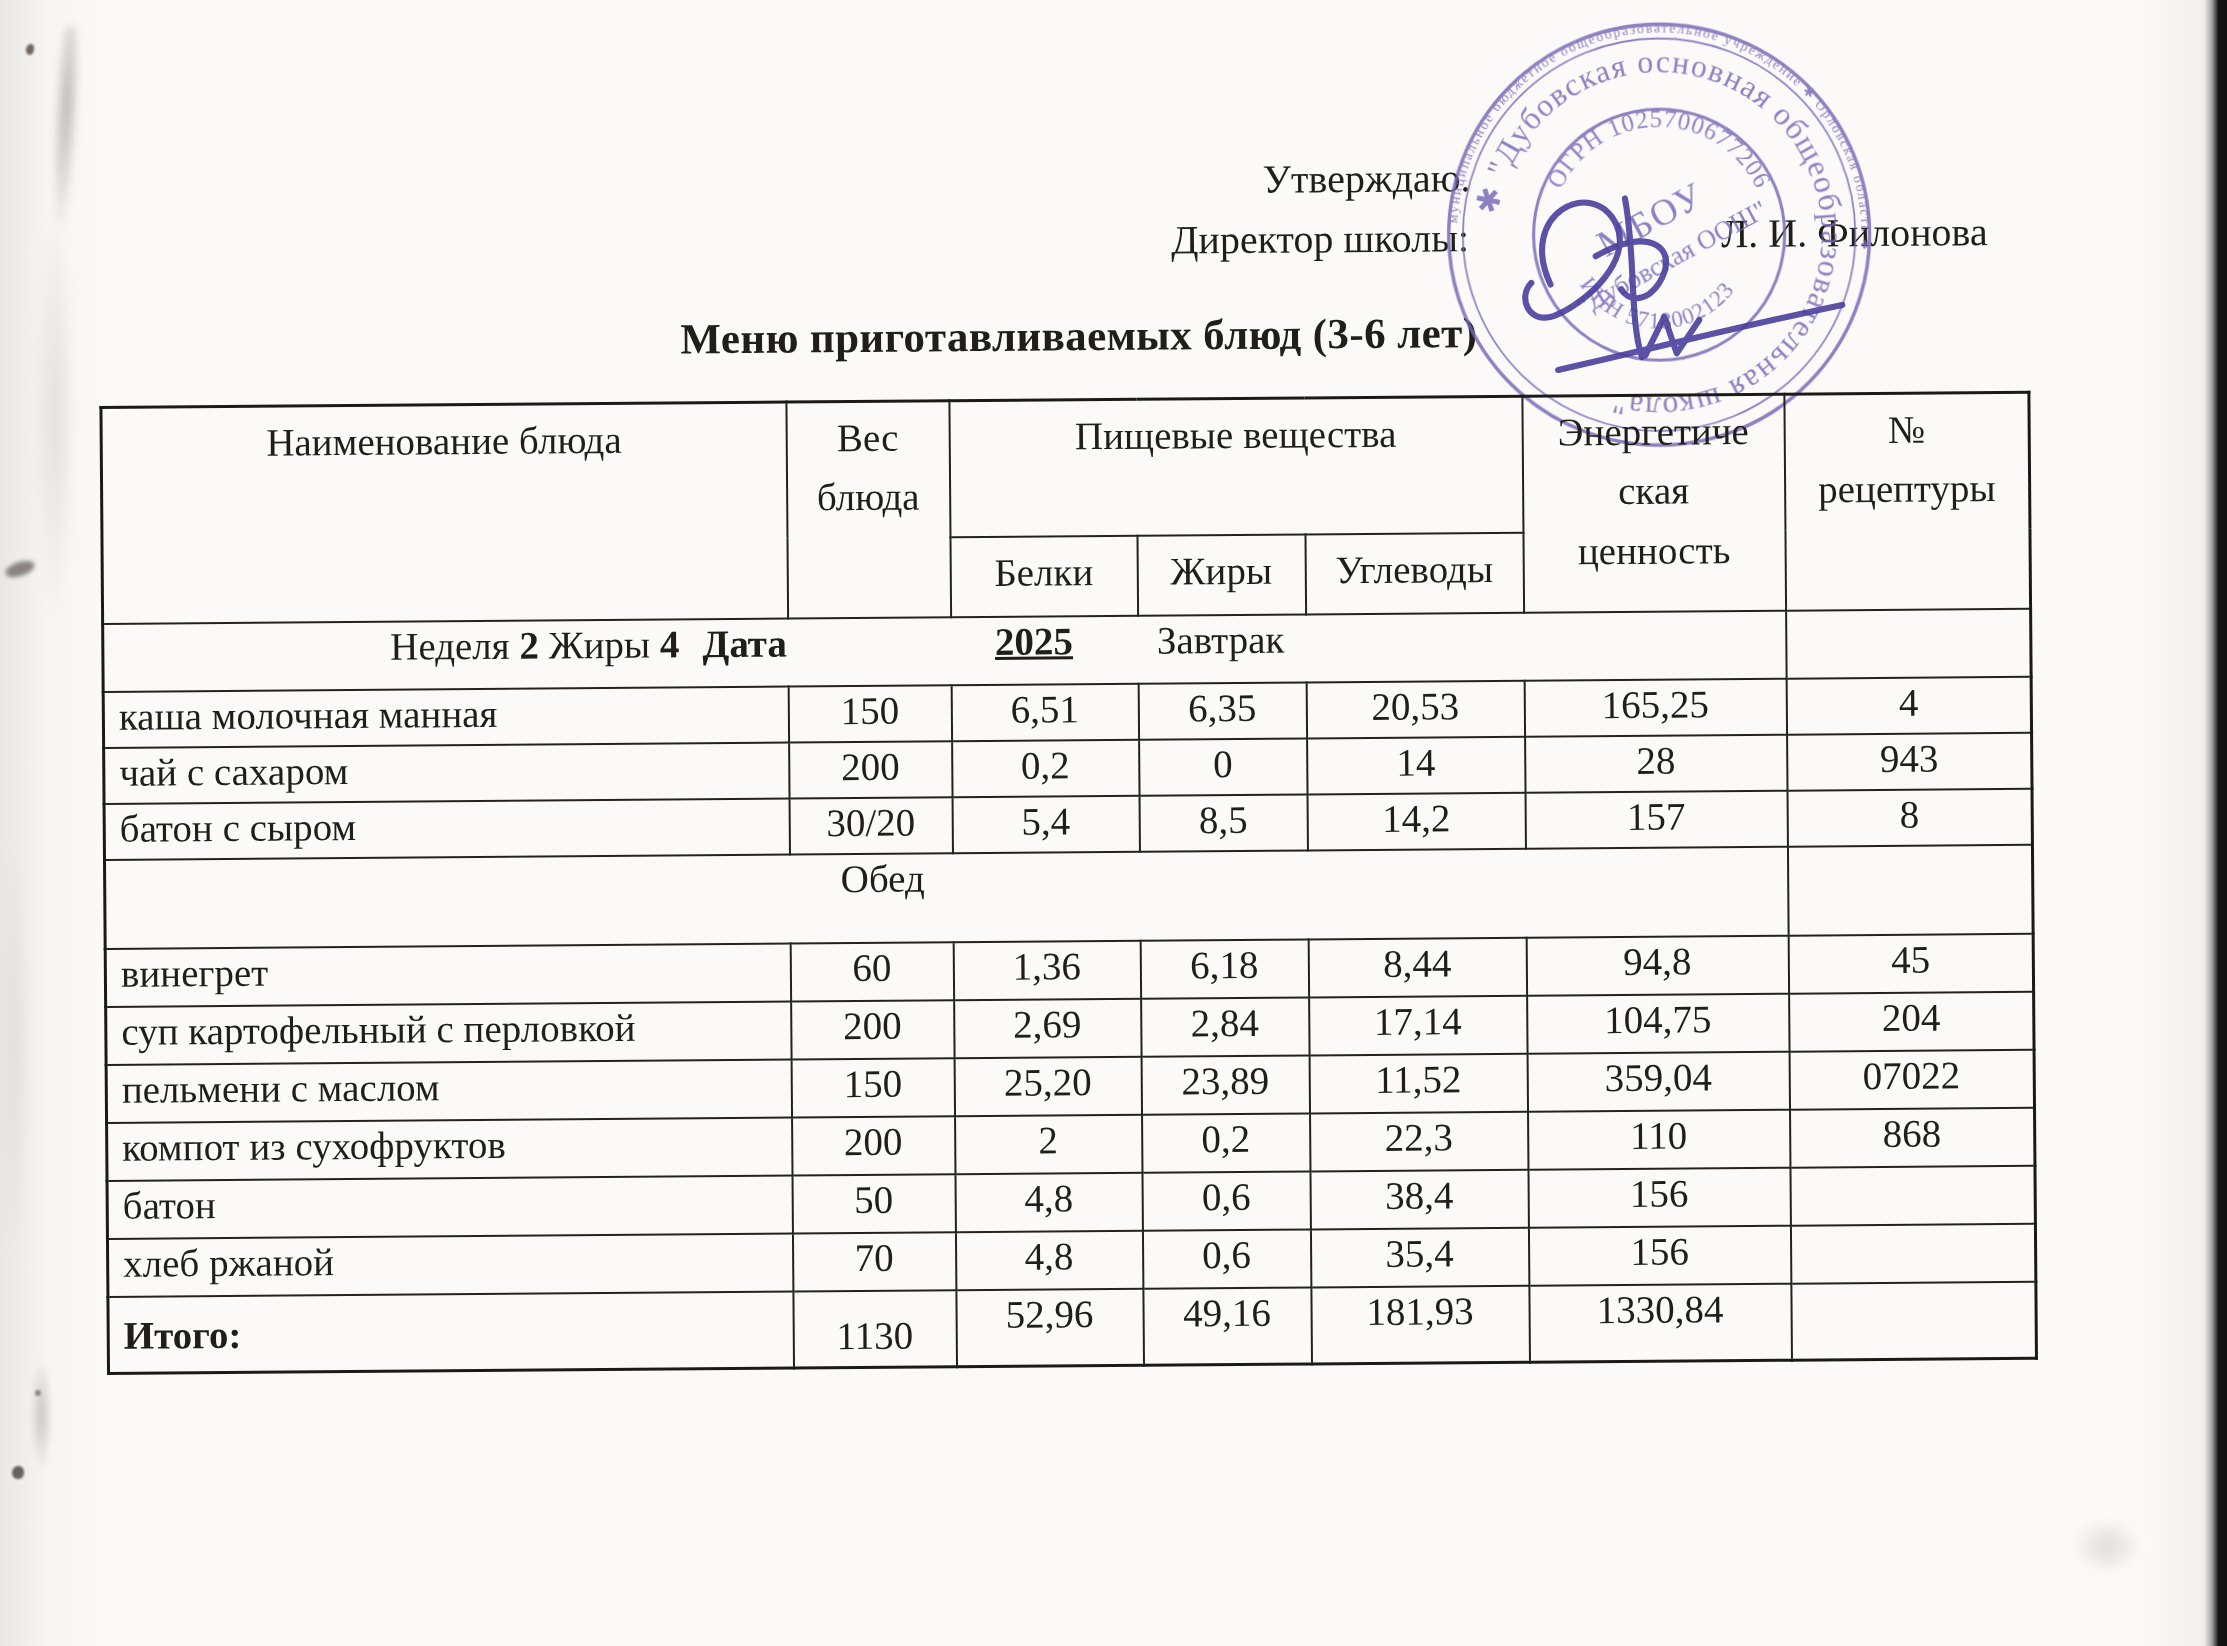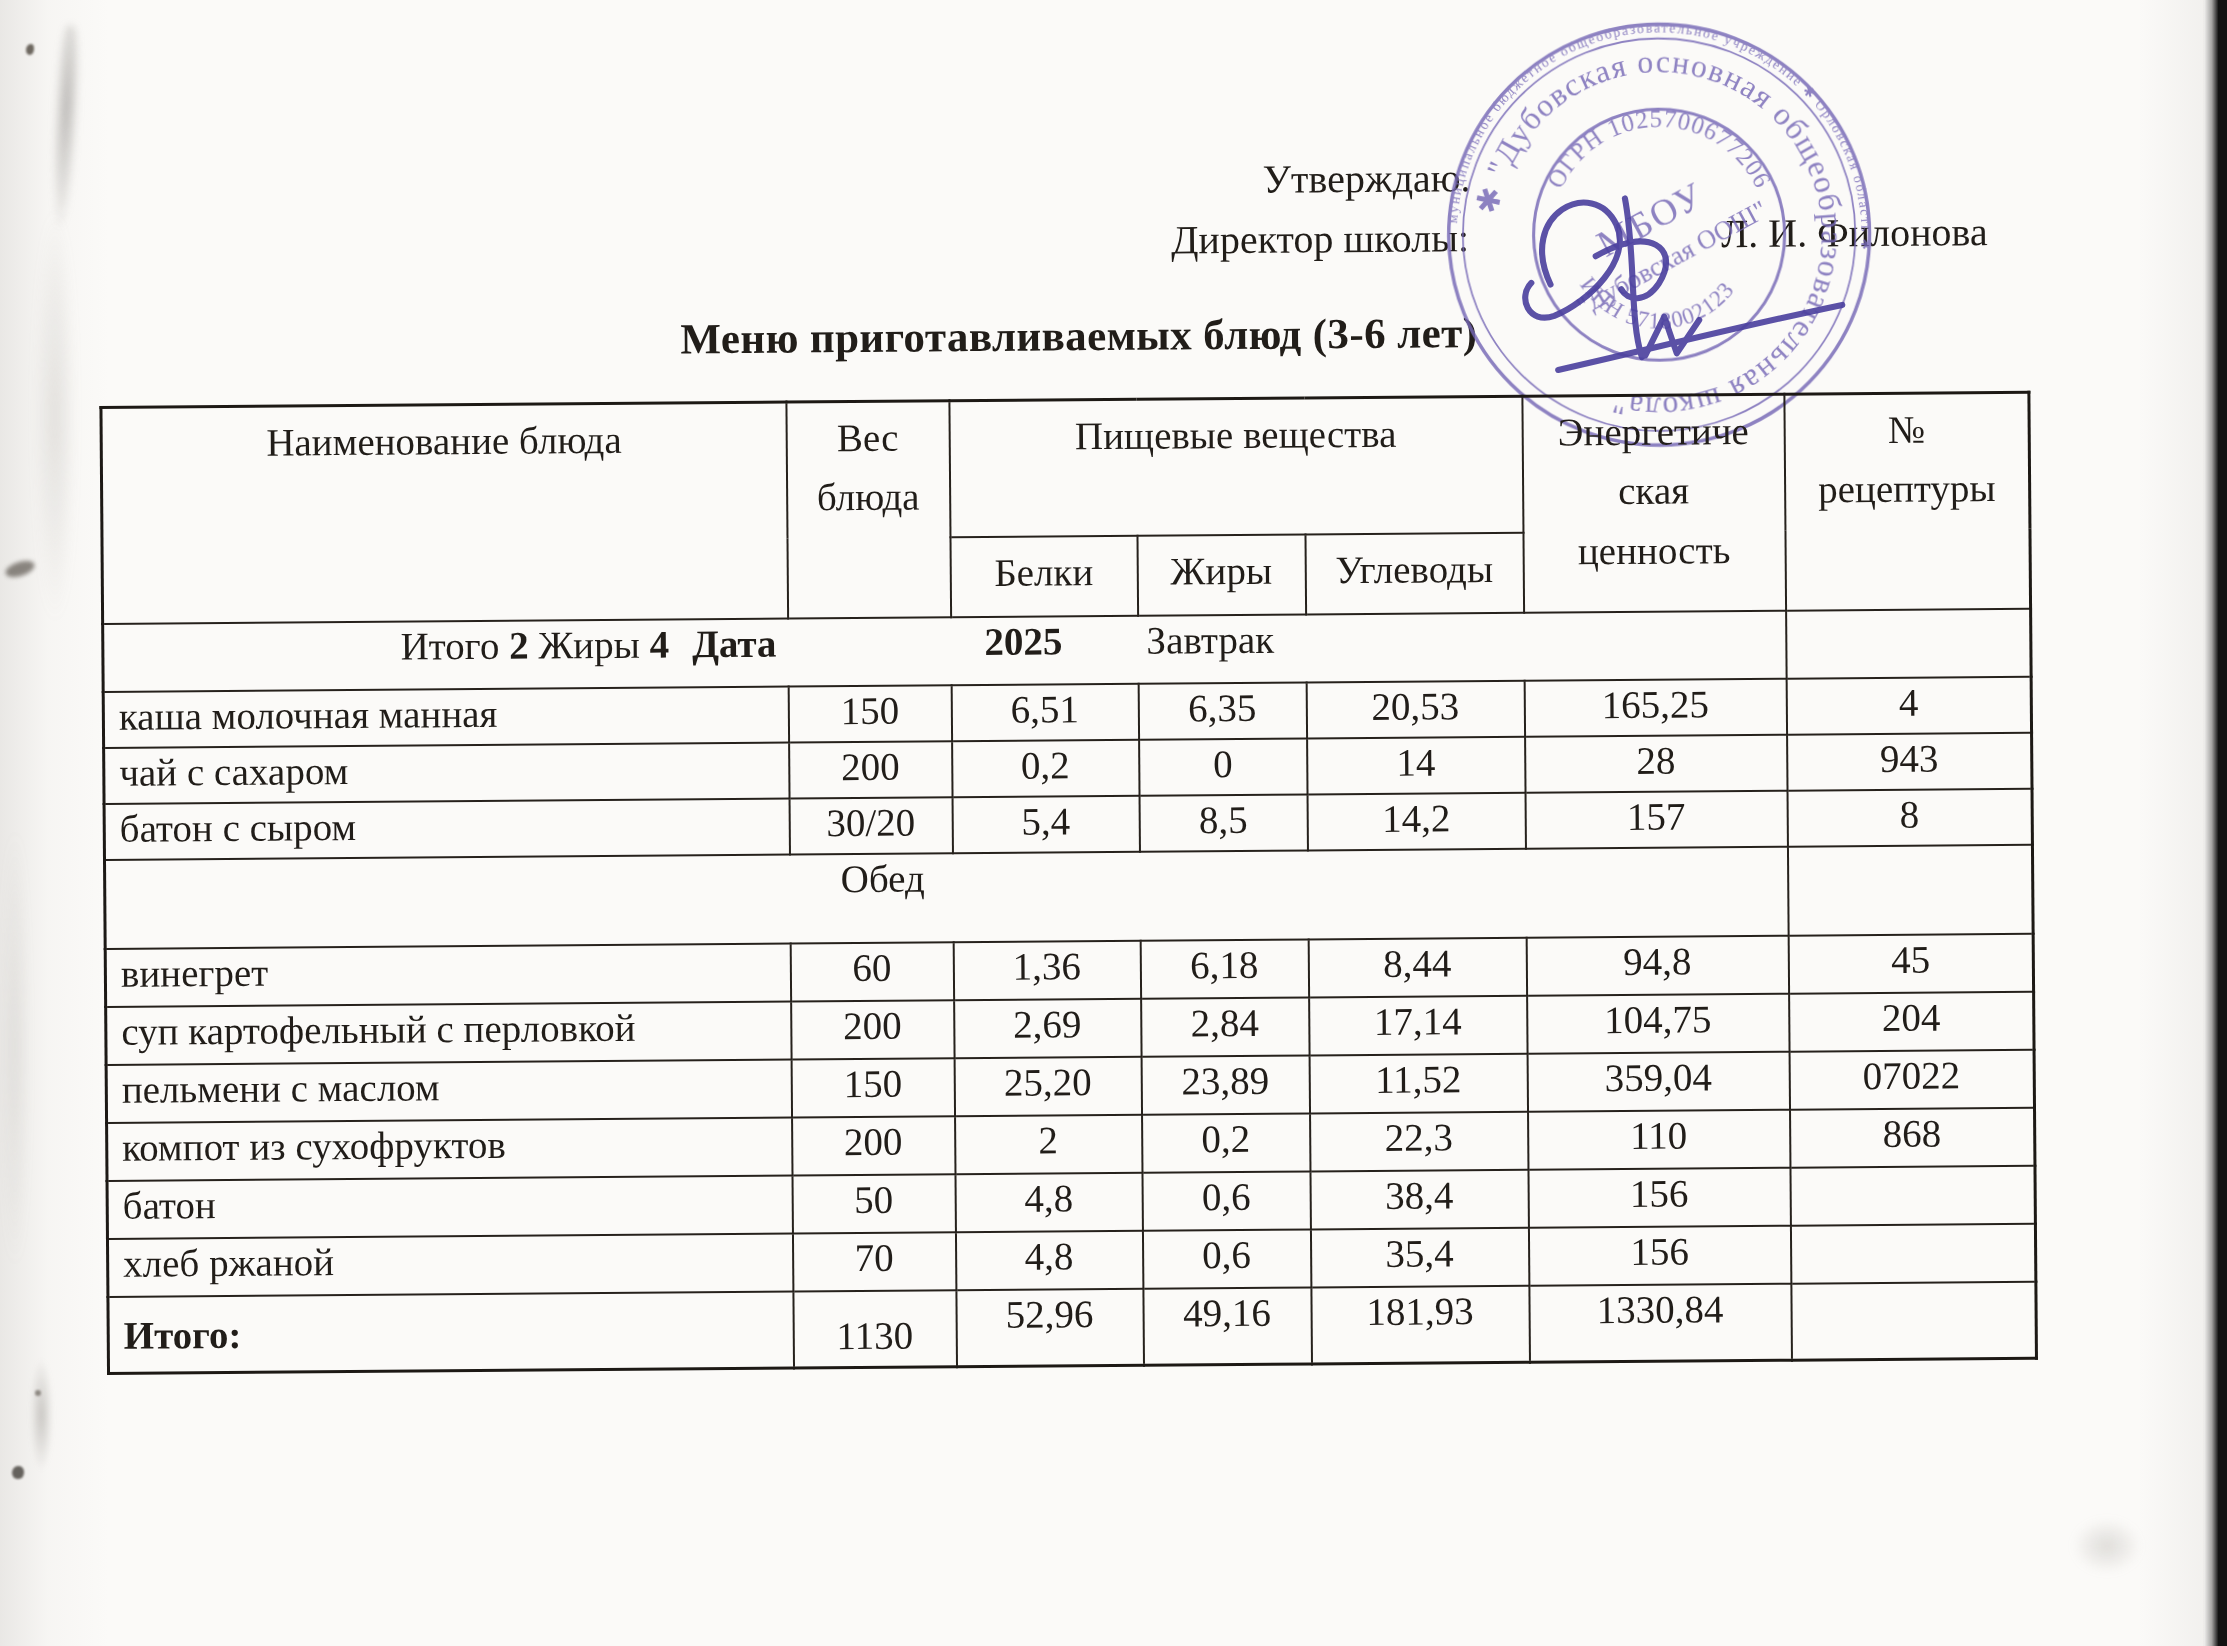--- a/index.html
+++ b/index.html
@@ -55,21 +55,21 @@
   tr.r-bf{height:56px;}
   tr.sect-lunch{height:89px;}
   tr.r-lunch{height:58px;}
   tr.total-row{height:77px;}
   td{vertical-align:top;padding:1.7px 3.5px 0 3.5px;line-height:1.18;}
   td.dish{text-align:left;padding-left:14px;}
   td.num{text-align:center;}
   td.section-cell{text-align:center;padding-right:218px;}
   td.section-cell-lunch{text-align:center;padding-right:131px;}
   .gap-date{margin-left:23px;}
-  .gap-year{margin-left:208px;}
+  .gap-year{margin-left:208px;text-decoration:underline;}
   .gap-meal{margin-left:84px;}
   td.total-label{font-weight:bold;text-align:left;padding-left:14px;vertical-align:middle;}
   td.total-weight{text-align:center;vertical-align:bottom;padding-bottom:7px;}
   td.total-num{text-align:center;vertical-align:top;}
 
   
   .stamp{position:absolute;left:1443px;top:17.5px;width:442px;height:442px;opacity:.82;filter:blur(0.3px);}
   .signature{position:absolute;left:1452px;top:155px;width:419px;height:245px;opacity:.9;}
 </style>
 </head>
@@ -165,21 +165,21 @@
       </tr>
       <tr class="h2">
         <th>Белки</th>
         <th>Жиры</th>
         <th>Углеводы</th>
       </tr>
     </thead>
     <tbody>
       <tr class="sect-bf">
         <td colspan="6" class="section-cell">
-          <span>Итого</span>&nbsp;<b>2</b>&nbsp;<span>Жиры</span>&nbsp;<b>4</b><b class="gap-date">Дата</b><b class="gap-year">2025</b><span class="gap-meal">Завтрак</span>
+          <span>Неделя</span>&nbsp;<b>2</b>&nbsp;<span>Жиры</span>&nbsp;<b>4</b><b class="gap-date">Дата</b><b class="gap-year">2025</b><span class="gap-meal">Завтрак</span>
         </td>
         <td class="num"></td>
       </tr>
       <tr class="r-bf">
           <td class="dish">каша молочная манная</td>
           <td class="num">150</td>
           <td class="num">6,51</td>
           <td class="num">6,35</td>
           <td class="num">20,53</td>
           <td class="num">165,25</td>

